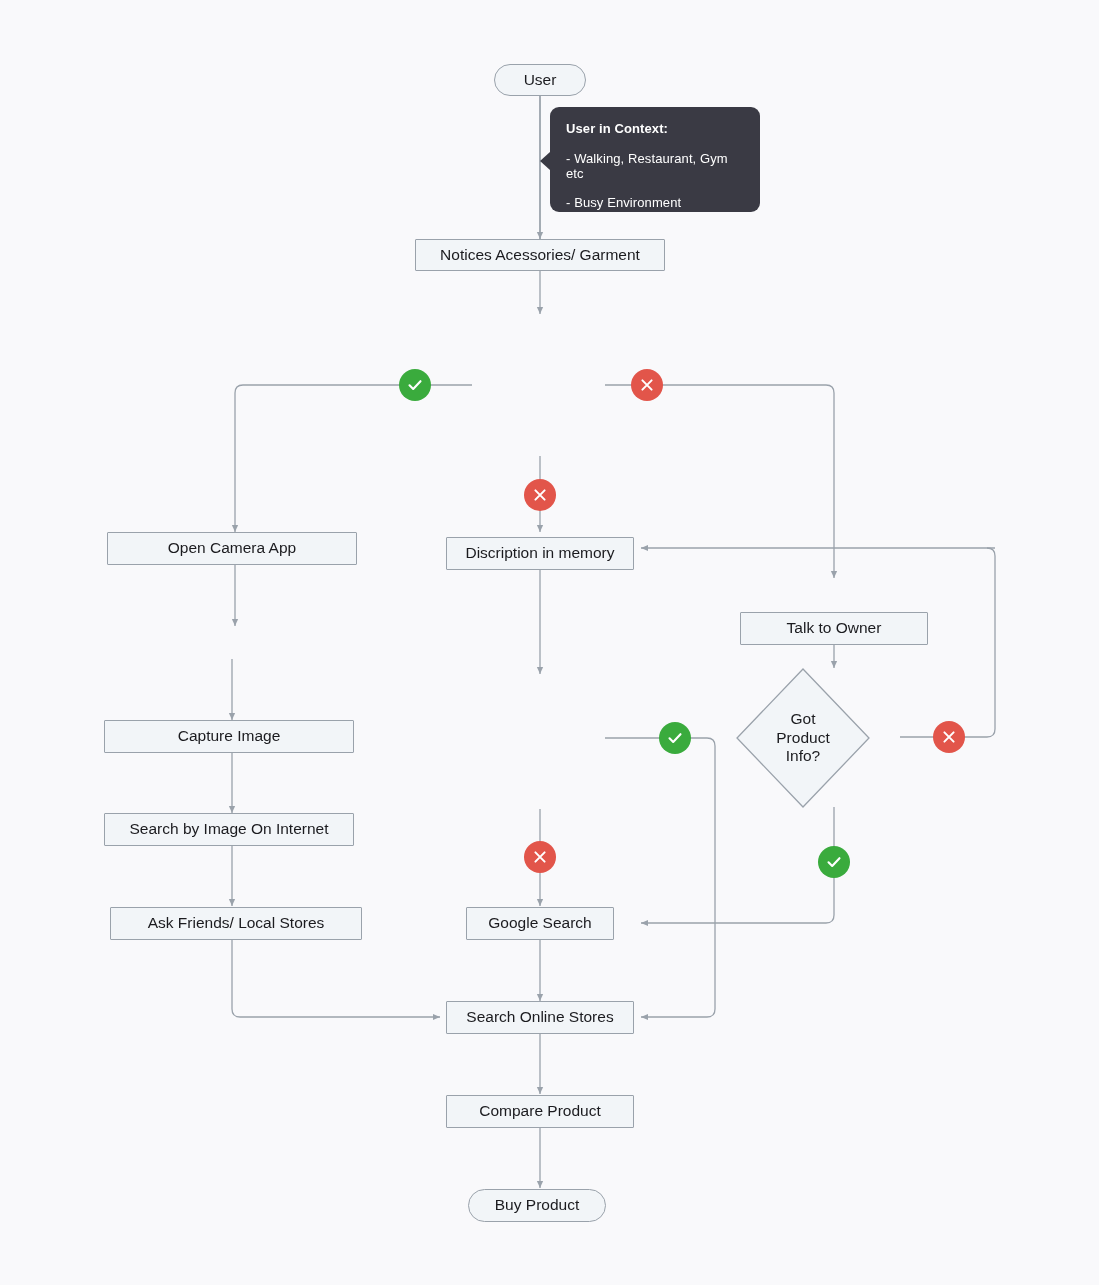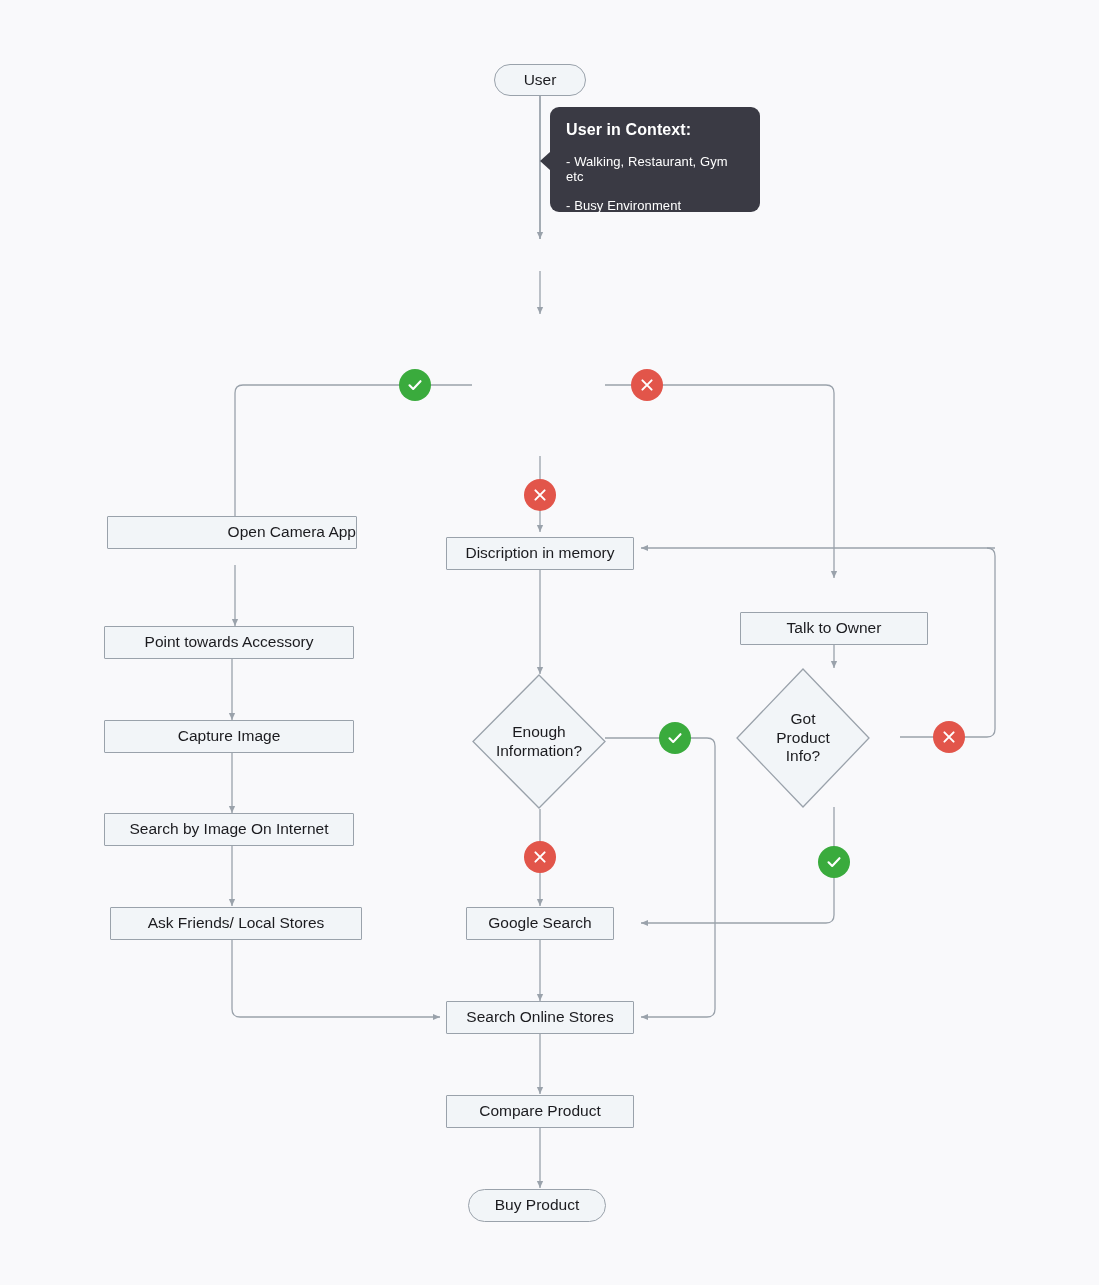--- a/index.html
+++ b/index.html
@@ -83,21 +83,21 @@
     padding: 14px 16px 12px 16px;
   }
   .callout-tail {
     position: absolute;
     width: 0; height: 0;
     border-top: 9px solid transparent;
     border-bottom: 9px solid transparent;
     border-right: 10px solid #3a3a44;
   }
   .callout-title {
-    font-size: 16px;
+    font-size: 13px;
     font-weight: bold;
     margin-bottom: 15px;
     letter-spacing: 0.1px;
   }
   .callout-line {
     font-size: 13px;
     margin-bottom: 14px;
     letter-spacing: 0.1px;
   }
   .callout-line:last-child { margin-bottom: 0; }
@@ -163,53 +163,46 @@
     <span>User</span>
   </div>
 
   <div class="callout" style="left:550px; top:107px; width:210px; height:105px;">
     <div class="callout-tail" style="left:-10px; top:45px;"></div>
     <div class="callout-title">User in Context:</div>
     <div class="callout-line">- Walking, Restaurant, Gym etc</div>
     <div class="callout-line">- Busy Environment</div>
   </div>
 
-
-
-  <div class="node rect" style="left:107px; top:516px; width:250px; height:33px;justify-content:flex-end;">
+  <div class="node rect" style="left:415px; top:239px; width:250px; height:32px;">
+    <span>Notices Acessories/ Garment</span>
+  </div>
+
+
+  <div class="node rect" style="left:107px; top:532px; width:250px; height:33px;">
     <span>Open Camera App</span>
   </div>
 
-  <div class="node rect" style="left:104px; top:626px; width:250px; height:33px;">
-    <span>Point towards Accessory</span>
-  </div>
 
   <div class="node rect" style="left:104px; top:720px; width:250px; height:33px;">
     <span>Capture Image</span>
   </div>
 
   <div class="node rect" style="left:104px; top:813px; width:250px; height:33px;">
     <span>Search by Image On Internet</span>
   </div>
 
   <div class="node rect" style="left:110px; top:907px; width:252px; height:33px;">
     <span>Ask Friends/ Local Stores</span>
   </div>
 
   <div class="node rect" style="left:446px; top:537px; width:188px; height:33px;">
     <span>Discription in memory</span>
   </div>
 
-  <div class="diamond-wrap" style="left:472px; top:674px; width:134px; height:135px;">
-    <svg class="diamond-shape" viewBox="0 0 134 135" xmlns="http://www.w3.org/2000/svg">
-      <polygon points="67,1 133,67.5 67,134 1,67.5" fill="#f2f5f8" stroke="#9aa2ab" stroke-width="1.3"></polygon>
-    </svg>
-    <div class="diamond-label">Enough
-Information?</div>
-  </div>
 
   <div class="node rect" style="left:740px; top:612px; width:188px; height:33px;">
     <span>Talk to Owner</span>
   </div>
 
   <div class="diamond-wrap" style="left:736px; top:668px; width:134px; height:140px;">
     <svg class="diamond-shape" viewBox="0 0 134 140" xmlns="http://www.w3.org/2000/svg">
       <polygon points="67,1 133,70 67,139 1,70" fill="#f2f5f8" stroke="#9aa2ab" stroke-width="1.3"></polygon>
     </svg>
     <div class="diamond-label">Got

